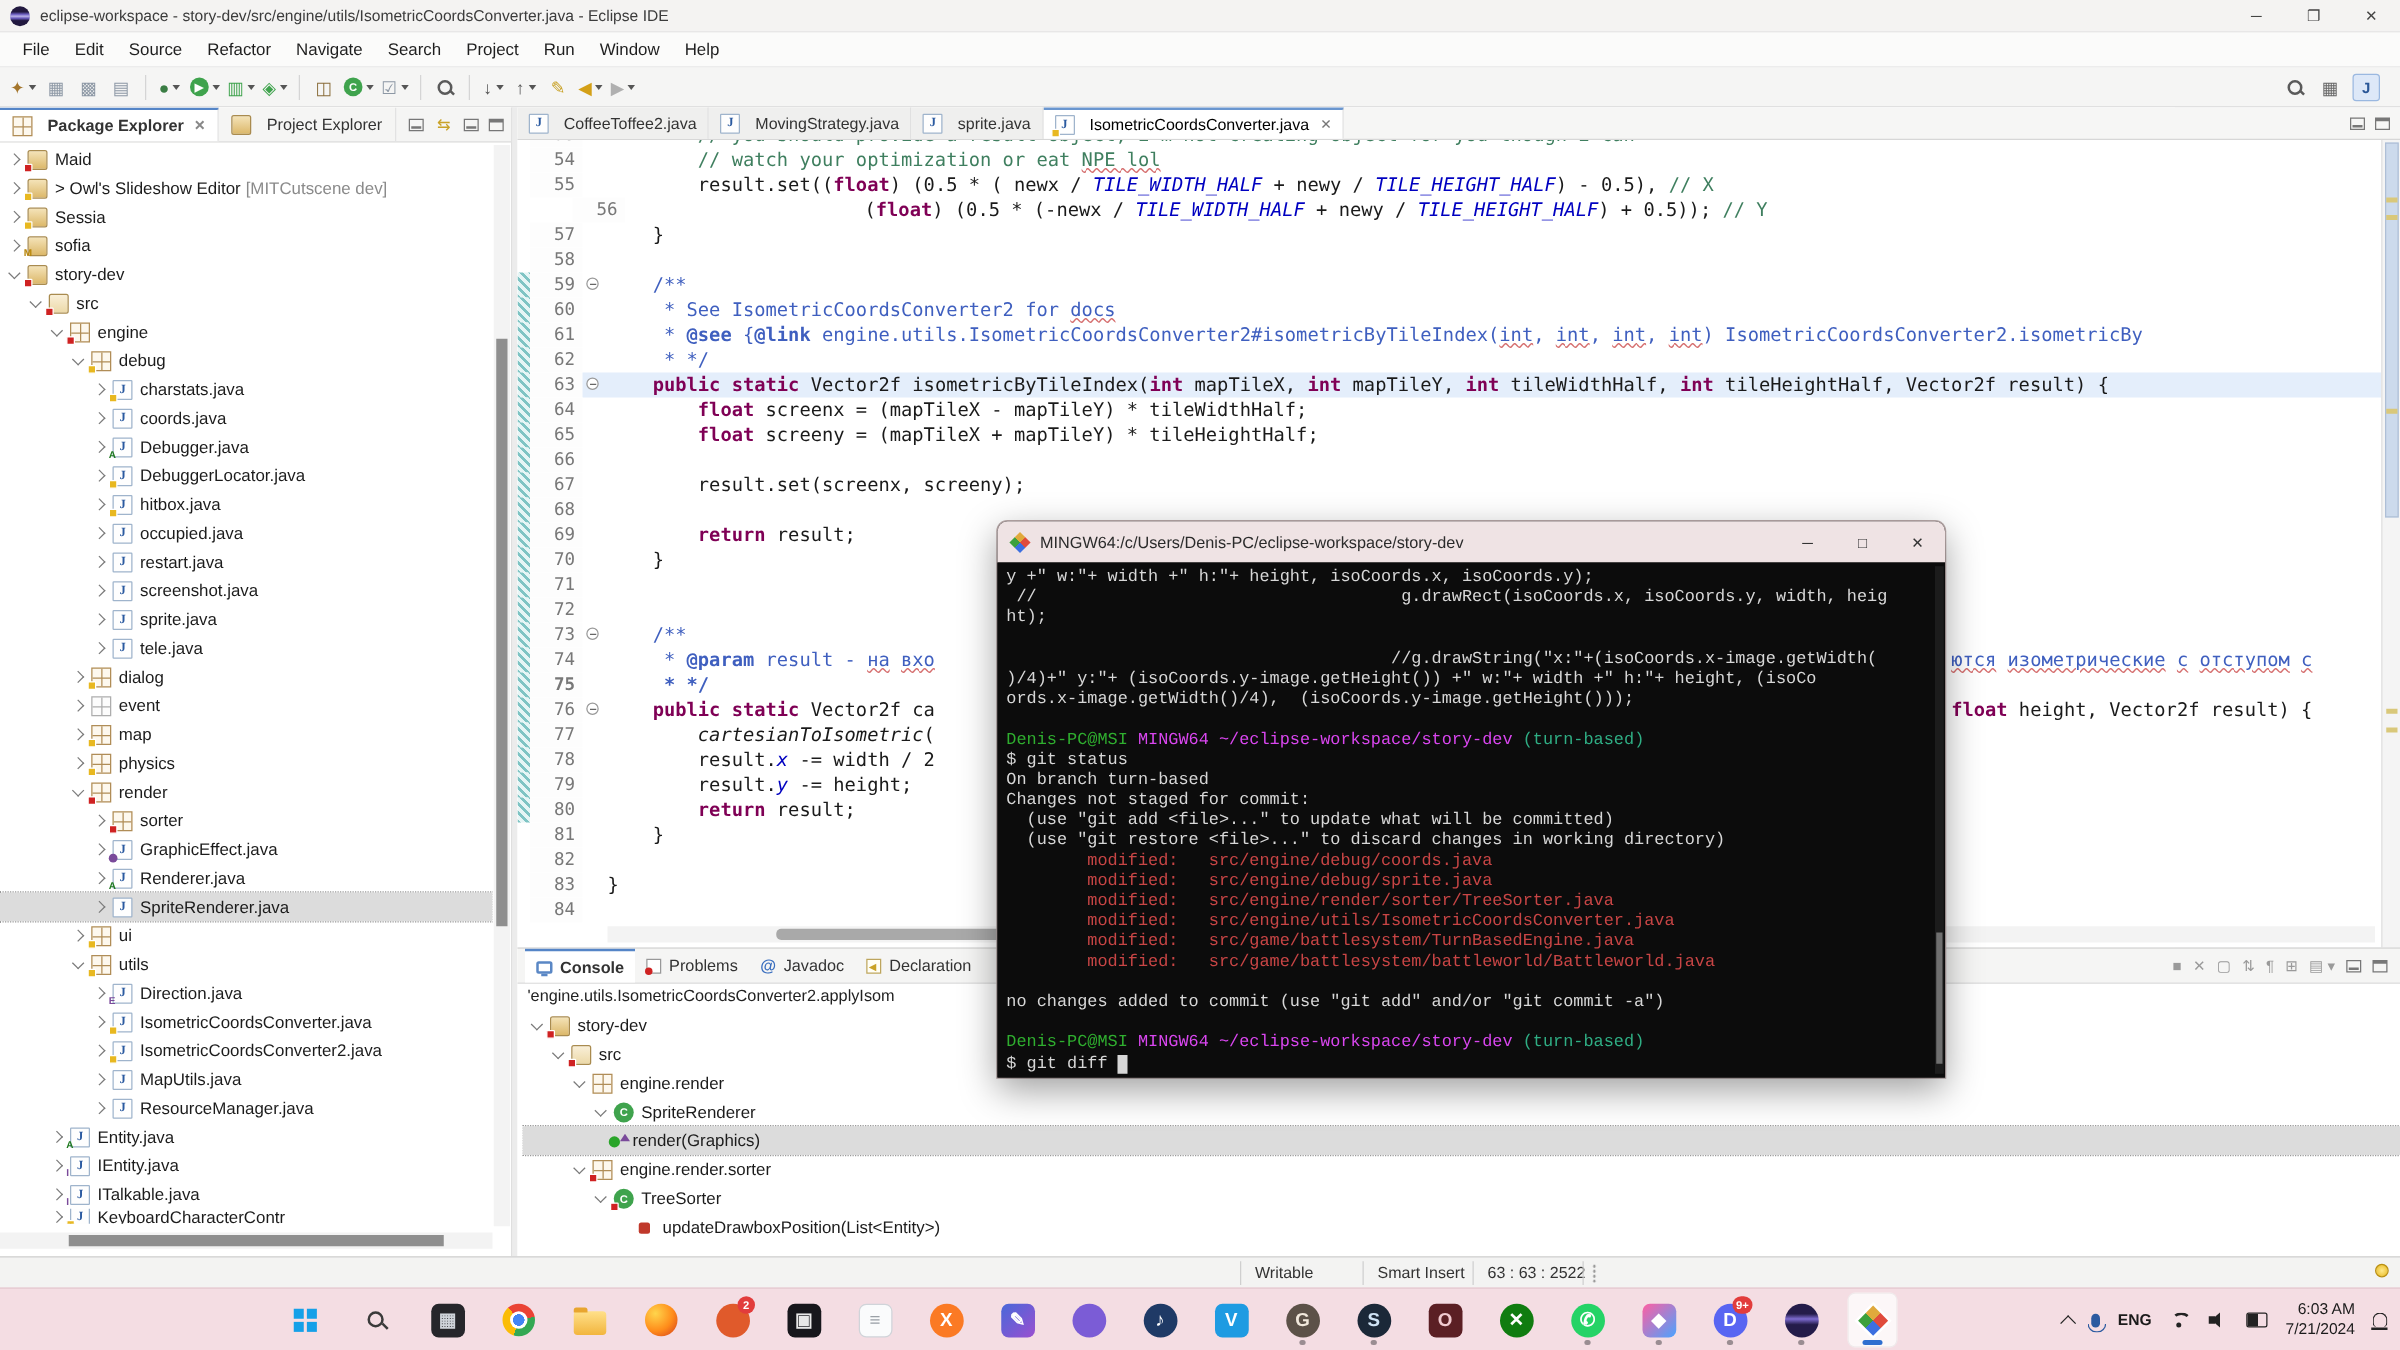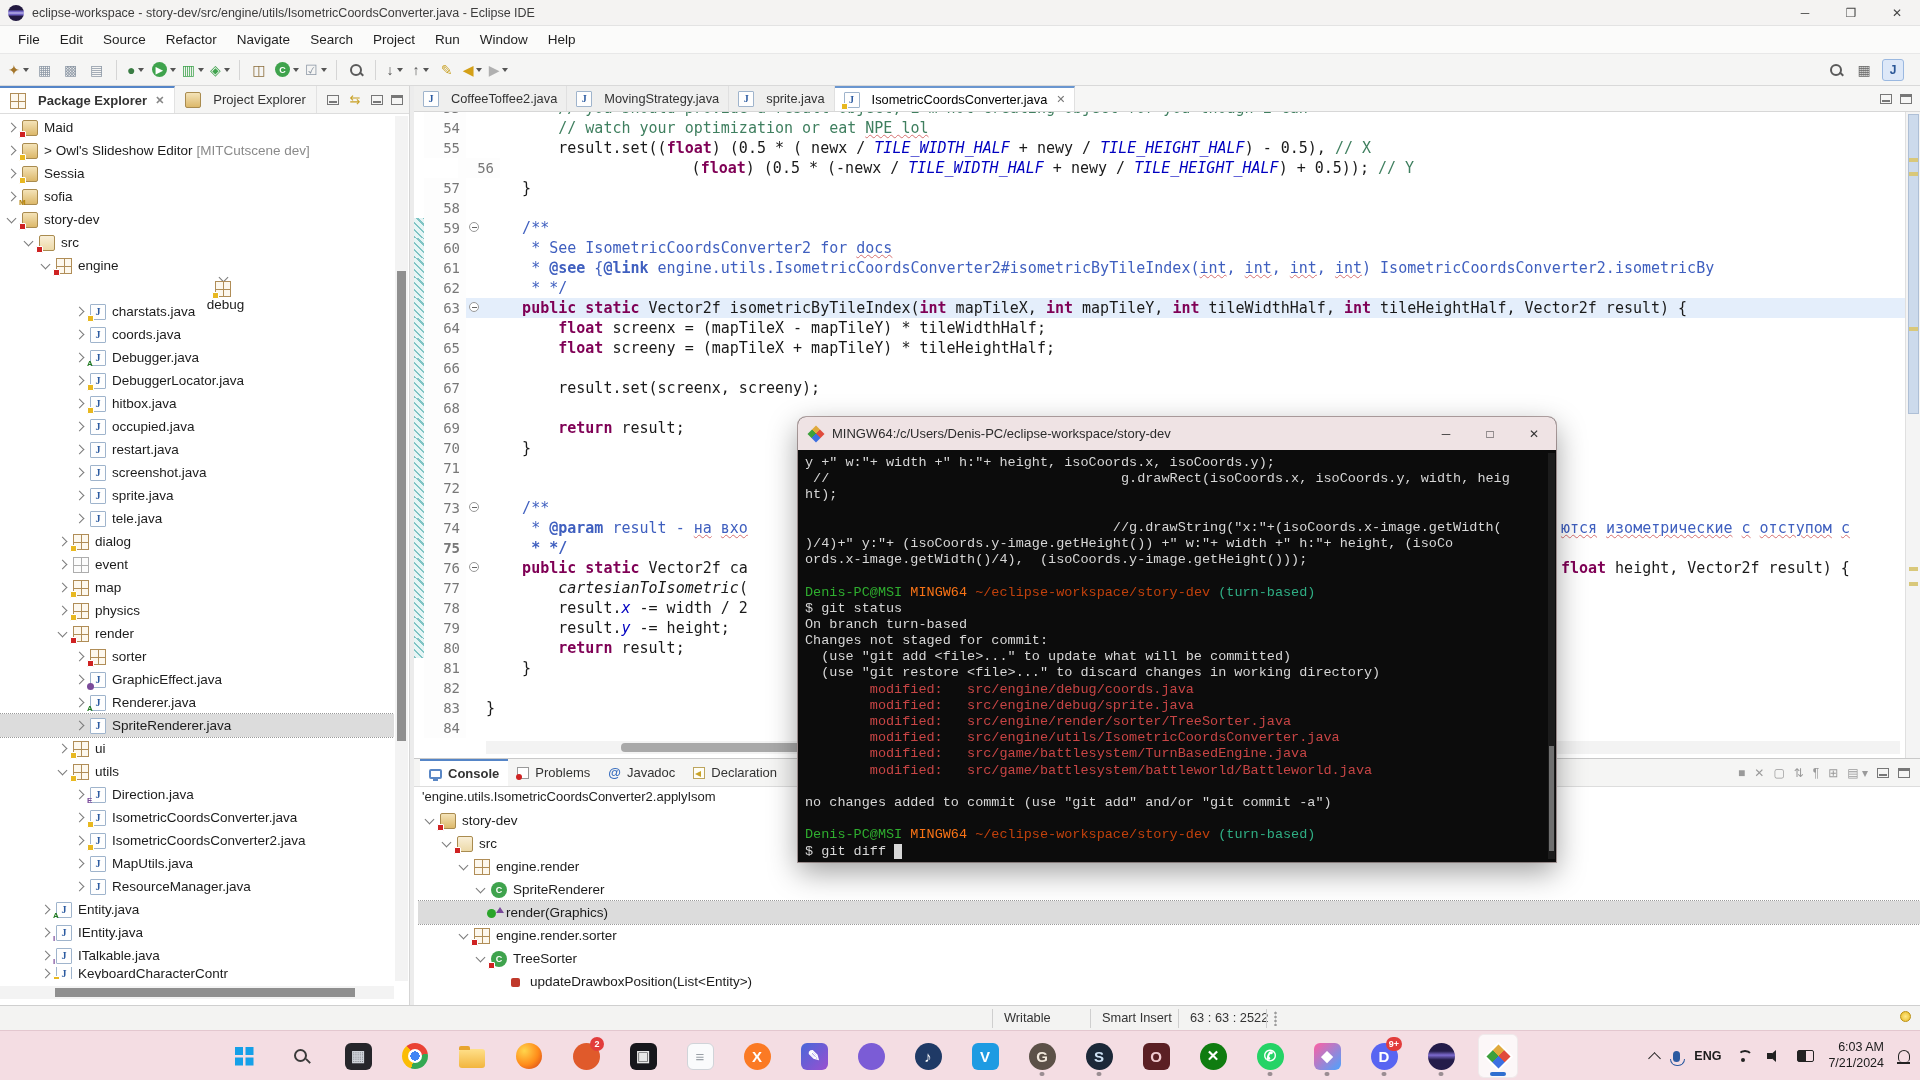--- a/index.html
+++ b/index.html
@@ -125,21 +125,21 @@
   
   #terminal{position:absolute;left:798px;top:417px;width:758px;height:445px;border-radius:8px 8px 0 0;box-shadow:0 10px 30px rgba(0,0,0,.38),0 0 0 1px #b9a9a9;z-index:50;background:#0c0c0c}
   #term-title{height:33px;background:#efe3e4;border-radius:8px 8px 0 0;display:flex;align-items:center;padding-left:10px}
   .git-diamond{width:16px;height:16px;position:relative;flex:none;margin-right:8px}
   .git-diamond::before{content:"";position:absolute;left:2px;top:2px;width:12px;height:12px;transform:rotate(45deg);background:conic-gradient(#e04b3c 0 25%,#3c6fe0 0 50%,#3ca03c 0 75%,#e0a93c 0)}
   #term-title-text{font-size:13px;color:#2b2b2b;white-space:nowrap;overflow:hidden}
   #term-controls{margin-left:auto;display:flex;height:100%}
   .tc{width:44px;display:flex;align-items:center;justify-content:center;color:#333;font-size:12px}
   #term-body{position:absolute;left:0;top:33px;right:0;bottom:0;background:#0c0c0c;padding:5px 2px 2px 7px;overflow:hidden;font-family:"Liberation Mono",monospace;font-size:13.5px}
   .tline{height:16.2px;line-height:16.2px;white-space:pre}
-  .tm-t{color:#d7d7d7}.tm-g{color:#2fae2f}.tm-m{color:#f97316}.tm-y{color:#c2410c}.tm-c{color:#2fae84}.tm-r{color:#c84545}
+  .tm-t{color:#d7d7d7}.tm-g{color:#2fae2f}.tm-m{color:#d946ef}.tm-y{color:#d946ef}.tm-c{color:#2fae84}.tm-r{color:#c84545}
   .tm-cur{background:#d7d7d7;color:#0c0c0c}
   #term-scroll{position:absolute;right:1px;top:36px;width:7px;bottom:3px;background:#1c1c1c}
   #term-sthumb{position:absolute;left:1px;bottom:8px;width:5px;height:105px;background:#6f6f6f}
 
   
   #statusbar{position:absolute;left:0;top:1005px;width:1920px;height:25px;background:#f3f3f2;border-top:1px solid #cfcfcf;font-size:12.8px;color:#333}
   .sb-sep{position:absolute;top:3px;width:1px;height:19px;background:#cfcfcf}
   .sb-txt{position:absolute;top:4px;white-space:nowrap}
   #sb-dots{position:absolute;left:1274px;top:5px;width:3px;height:15px;background-image:radial-gradient(#9a9a9a 1px,transparent 1.2px);background-size:3px 4px}
   #sb-bulb{position:absolute;left:1900px;top:5px;width:11px;height:11px;border-radius:50%;background:radial-gradient(#ffe98a,#e8b820);border:1px solid #b98f12}
@@ -366,21 +366,21 @@
             <span>src</span>
           </div>
           <div class="trow" style="padding-left: 40px;">
             <span class="arr e"></span>
             <span class="ti pkg">
               <span class="base"></span>
               <span class="ov err"></span>
             </span>
             <span>engine</span>
           </div>
-          <div class="trow" style="padding-left: 57px; flex-direction: column;">
+          <div class="trow" style="padding-left: 57px;">
             <span class="arr e"></span>
             <span class="ti pkg">
               <span class="base"></span>
               <span class="ov warn"></span>
             </span>
             <span>debug</span>
           </div>
           <div class="trow" style="padding-left: 74px;">
             <span class="arr c"></span>
             <span class="ti jav">

